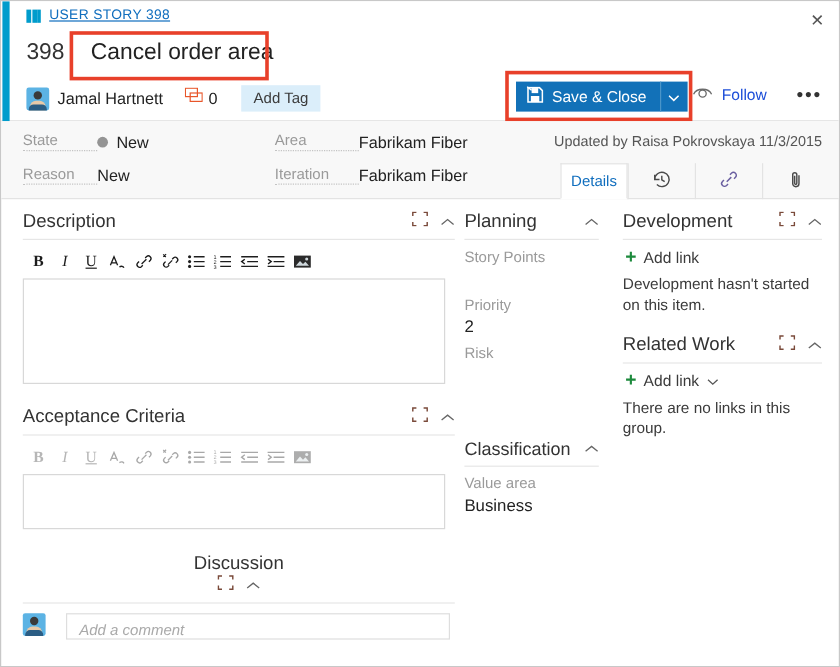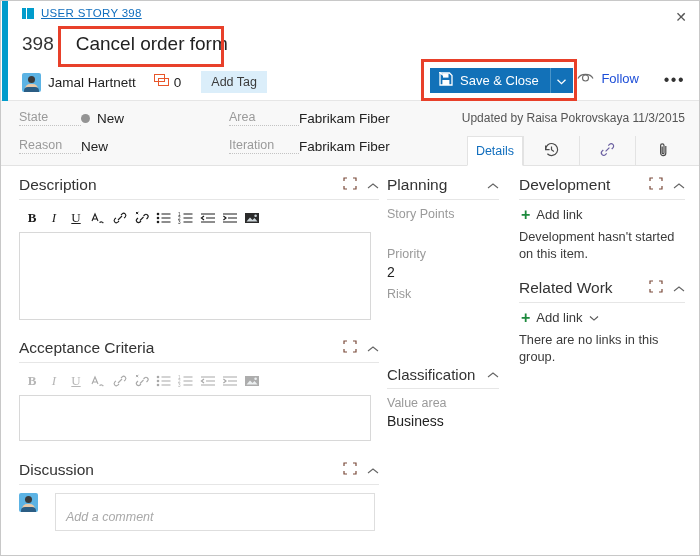--- a/index.html
+++ b/index.html
@@ -160,22 +160,22 @@
 
   .addlink{
     display:flex;align-items:center;gap:6px;font-size:13px;color:#3c6e3c;margin:7px 0 6px 2px;cursor:pointer;
   }
   .plus{color:#1d8a3d;font-size:16px;line-height:12px;font-weight:700;}
   .addlink-text{color:#3b3b3b;}
   .empty-note{font-size:12.8px;color:#3b3b3b;line-height:17px;max-width:190px;}
 
   .discussion-row{display:flex;align-items:flex-start;gap:10px;margin-top:8px;}
   .comment-box{
-    flex:1;border:1px solid #dedede;height:38px;box-sizing:border-box;
-    display:flex;align-items:flex-start;padding:16px 10px;max-width:320px;
+    flex:1;border:1px solid #dedede;height:22px;box-sizing:border-box;
+    display:flex;align-items:flex-end;padding:0 10px;max-width:320px;
   }
   .comment-ph{font-size:12.5px;color:#a9a9a9;font-style:italic;}
 </style>
 </head>
 <body>
 
 <div class="window">
 
   <div class="wi-header">
     <div class="accent-bar"></div>
@@ -186,21 +186,21 @@
       <span class="story-icon">
           <i></i>
           <i></i>
           <i></i>
         </span>
       <span class="breadcrumb-link">USER STORY 398</span>
     </div>
 
     <div class="title-row">
       <span class="wi-id">398</span>
-      <span class="wi-title">Cancel order form</span>
+      <span class="wi-title">Cancel order area</span>
     </div>
 
     <div class="meta-row">
       <span class="avatar">
         <span class="head"></span>
           <span class="body"></span>
           <span class="shirt"></span>
       </span>
       <span class="assignee">Jamal Hartnett</span>
       <span class="comment-count">
@@ -459,21 +459,21 @@
         <span class="rt-btn">
           <svg width="16" height="14" viewBox="0 0 16 14">
               <rect x="1" y="2" width="14" height="10" fill="#2b2b2b"></rect>
               <path d="M2.5 10.5l3.5-4 2.5 2.6 2-2 3 3.4z" fill="#cfd8dc"></path>
               <circle cx="11.6" cy="4.8" r="1.3" fill="#cfd8dc"></circle>
             </svg>
         </span>
       </div>
       <div class="rt-area" id="ac-area"></div>
 
-      <div class="sec-head" style="margin-top:20px;">
+      <div class="sec-head" style="margin-top:20px;flex-direction:column;">
         <span class="sec-title">Discussion</span>
         <span class="sec-actions">
           <span class="maximize-icon">
             <svg width="14" height="13" viewBox="0 0 14 13">
                 <path d="M1 4V1h3M13 4V1h-3M1 9v3h3M13 9v3h-3" fill="none" stroke="#7a4a3a" stroke-width="1.2"></path>
               </svg>
           </span>
           <span class="chev">
             <svg width="12" height="8" viewBox="0 0 12 8">
                 <path d="M1 6l5-4 5 4" fill="none" stroke="#666" stroke-width="1.1"></path>

